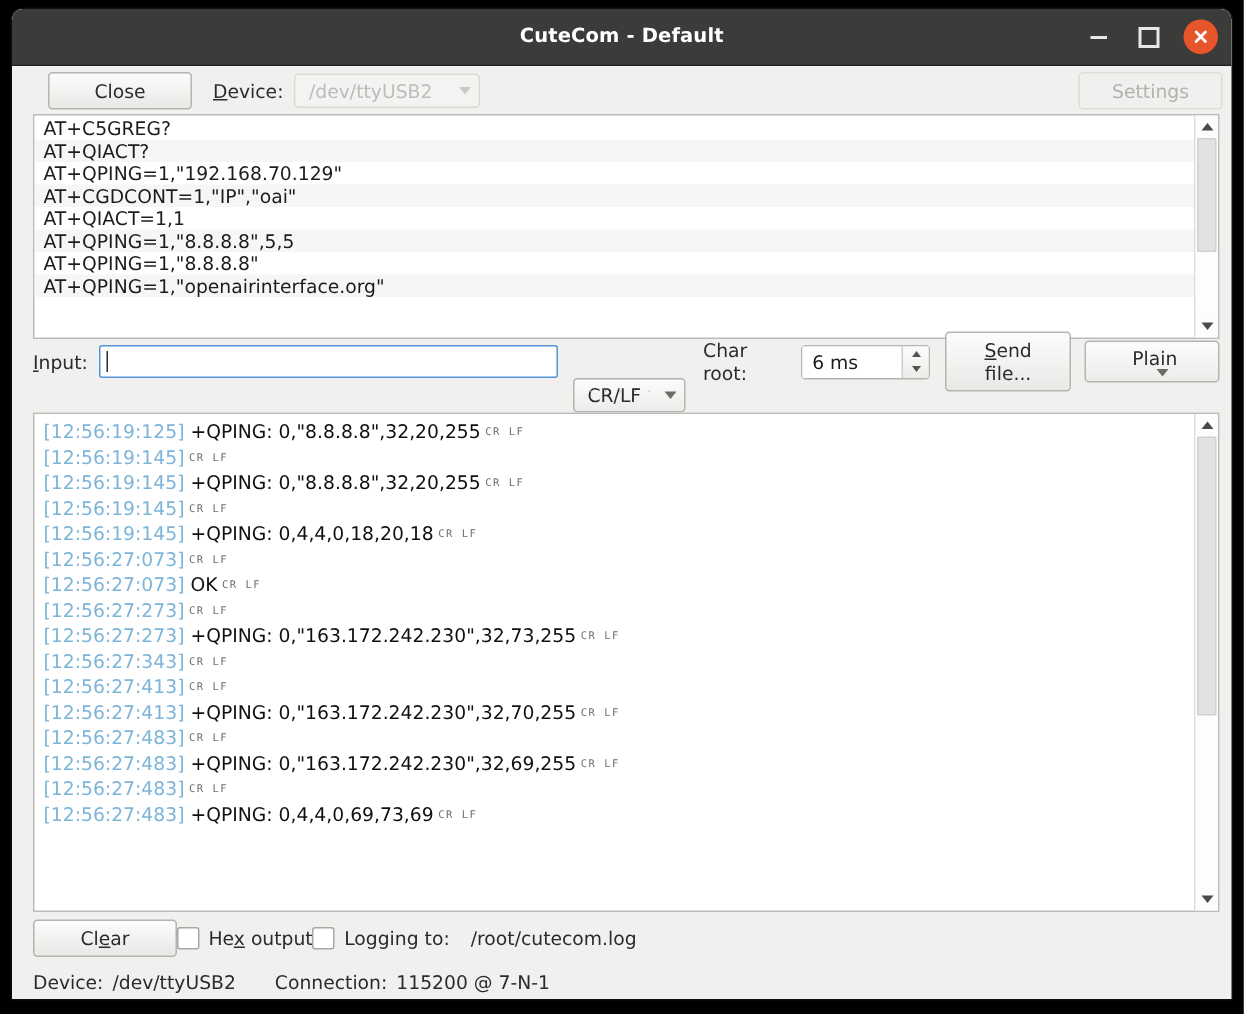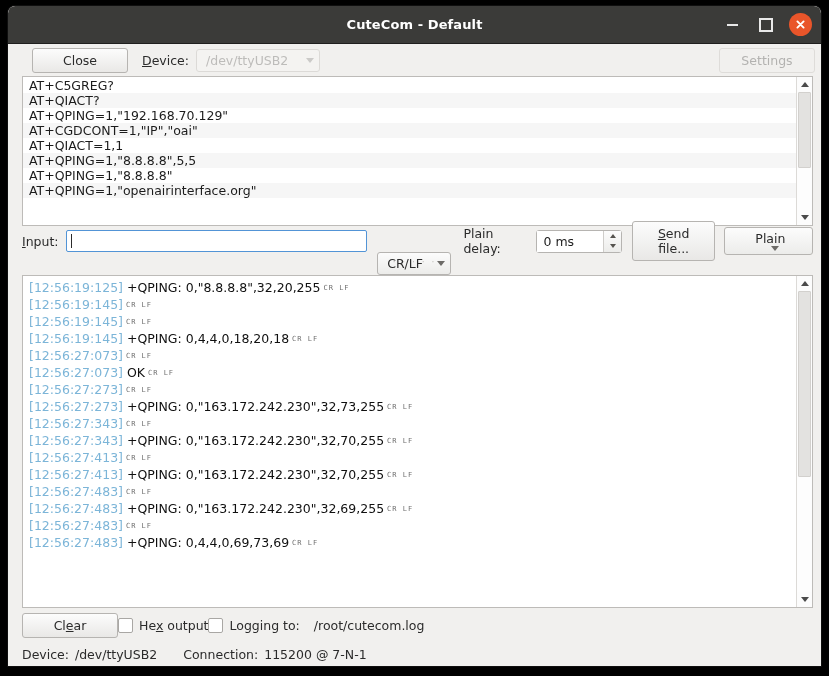--- a/index.html
+++ b/index.html
@@ -459,23 +459,23 @@
   <div class="inputrow">
     <div class="in-label"><u>I</u><span>nput:</span></div>
     <div class="in-field">
       <span class="caret"></span>
       <span></span>
     </div>
     <div class="combo combo-line" style="width:62px;margin-top:44px;">
       <span>CR/LF</span>
       <span class="arrow"></span>
     </div>
-    <div class="tb-label" style="margin-left:12px;margin-right:6px;">Plain delay:</div>
+    <div class="tb-label" style="margin-left:12px;margin-right:6px;">Char root:</div>
     <div class="spin">
-      <div class="val">0 ms</div>
+      <div class="val">6 ms</div>
       <div class="arrows">
         <div>
             <span class="tu"></span>
           </div>
         <div>
             <span class="td"></span>
           </div>
       </div>
     </div>
     <div class="btn" style="min-width:0;margin-left:10px;padding:4px 9px;"><u>S</u><span>end file...</span></div>
@@ -486,28 +486,28 @@
   </div>
 
   <div class="splitter">
     <span class="dots">· · · · ·</span>
   </div>
 
   <div class="pane-log">
     <div class="log-rows" id="log-rows">
         <div class="log-line"><span class="ts">[12:56:19:125]</span><span class="msg">+QPING: 0,"8.8.8.8",32,20,255</span><span class="ctl">CR LF</span></div>
         <div class="log-line"><span class="ts">[12:56:19:145]</span><span class="ctl">CR LF</span></div>
+        <div class="log-line"><span class="ts">[12:56:19:145]</span><span class="msg">+QPING: 0,"8.8.8.8",32,20,255</span><span class="ctl">CR LF</span></div>
         <div class="log-line"><span class="ts">[12:56:19:145]</span><span class="ctl">CR LF</span></div>
         <div class="log-line"><span class="ts">[12:56:19:145]</span><span class="msg">+QPING: 0,4,4,0,18,20,18</span><span class="ctl">CR LF</span></div>
         <div class="log-line"><span class="ts">[12:56:27:073]</span><span class="ctl">CR LF</span></div>
         <div class="log-line"><span class="ts">[12:56:27:073]</span><span class="msg">OK</span><span class="ctl">CR LF</span></div>
         <div class="log-line"><span class="ts">[12:56:27:273]</span><span class="ctl">CR LF</span></div>
         <div class="log-line"><span class="ts">[12:56:27:273]</span><span class="msg">+QPING: 0,"163.172.242.230",32,73,255</span><span class="ctl">CR LF</span></div>
         <div class="log-line"><span class="ts">[12:56:27:343]</span><span class="ctl">CR LF</span></div>
-        <div class="log-line"><span class="ts">[12:56:27:343]</span><span class="msg">+QPING: 0,"163.172.242.230",32,70,255</span><span class="ctl">CR LF</span></div>
         <div class="log-line"><span class="ts">[12:56:27:413]</span><span class="ctl">CR LF</span></div>
         <div class="log-line"><span class="ts">[12:56:27:413]</span><span class="msg">+QPING: 0,"163.172.242.230",32,70,255</span><span class="ctl">CR LF</span></div>
         <div class="log-line"><span class="ts">[12:56:27:483]</span><span class="ctl">CR LF</span></div>
         <div class="log-line"><span class="ts">[12:56:27:483]</span><span class="msg">+QPING: 0,"163.172.242.230",32,69,255</span><span class="ctl">CR LF</span></div>
         <div class="log-line"><span class="ts">[12:56:27:483]</span><span class="ctl">CR LF</span></div>
         <div class="log-line"><span class="ts">[12:56:27:483]</span><span class="msg">+QPING: 0,4,4,0,69,73,69</span><span class="ctl">CR LF</span></div>
       </div>
     <div class="vscroll">
       <div class="sb-btn">
           <span class="tri-up"></span>

